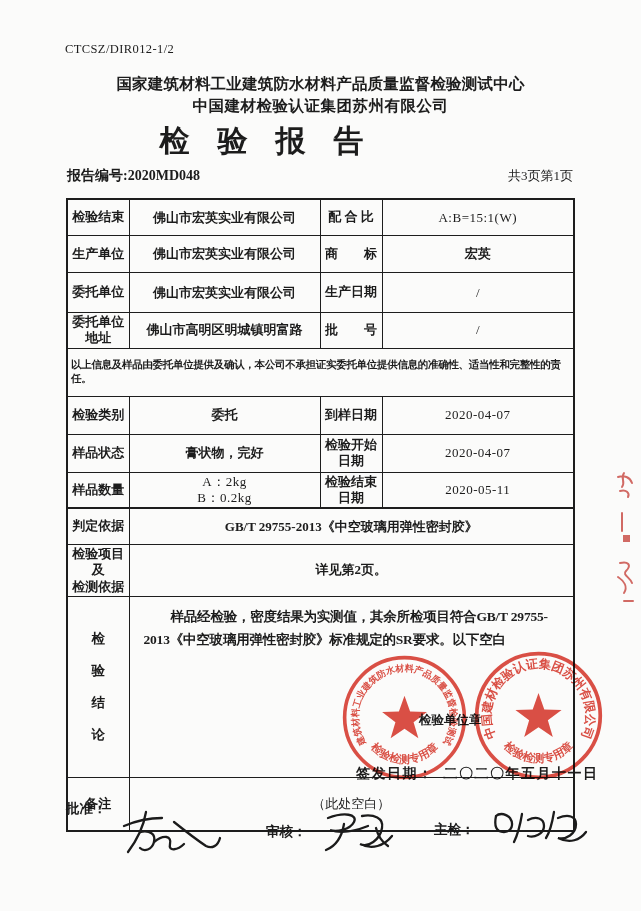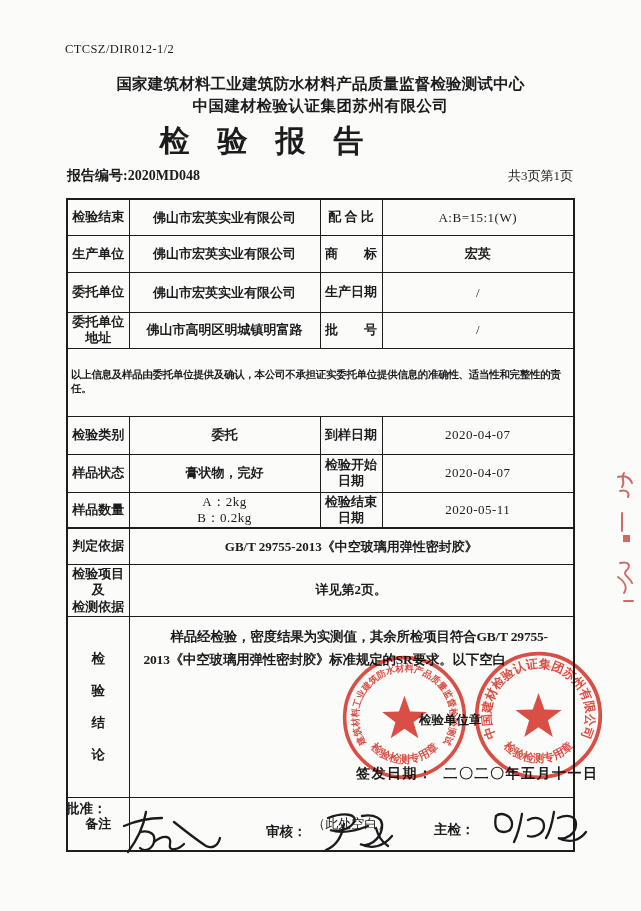--- a/index.html
+++ b/index.html
@@ -34,21 +34,21 @@
   }
   td.lbl{font-weight:600;line-height:1.25;}
   td.pre{white-space:pre-line;}
   td.bold{font-weight:bold;}
   td.left{text-align:left;padding-left:13px;}
   td.samplename{font-size:12px;font-weight:bold;letter-spacing:-0.3px;}
   td.vnum{font-weight:400;letter-spacing:.5px;}
   tr.h33 td{height:33px;} tr.h34 td{height:34px;} tr.h37 td{height:37px;}
   tr.h30 td{height:30px;} tr.h35 td{height:35px;} tr.h32 td{height:32px;}
   tr.h45 td{height:45px;} tr.h50 td{height:50px;margin-left:21px;}
-  tr.disc td{height:35px;font-weight:bold;font-size:10.5px;text-align:left;padding:16px 3px;letter-spacing:-0.3px;}
+  tr.disc td{height:35px;font-weight:bold;font-size:10.5px;text-align:left;padding:6px 3px;letter-spacing:-0.3px;}
   tr.judgment td{border-top-width:2px;}
   tr.concl td{height:178px;vertical-align:top;}
   .vlabel{display:flex;flex-direction:column;align-items:center;justify-content:center;
     gap:14px;height:178px;font-weight:600;font-size:13.5px;}
   .concl-text{
     padding:8px 12px 0 12px;text-indent:2em;text-align:left;
     font-size:13.5px;line-height:1.7;font-weight:600;letter-spacing:-0.2px;
   }
   
   .stamp-caption{left:419px;top:712px;font-size:12.5px;font-weight:600;z-index:2;}

